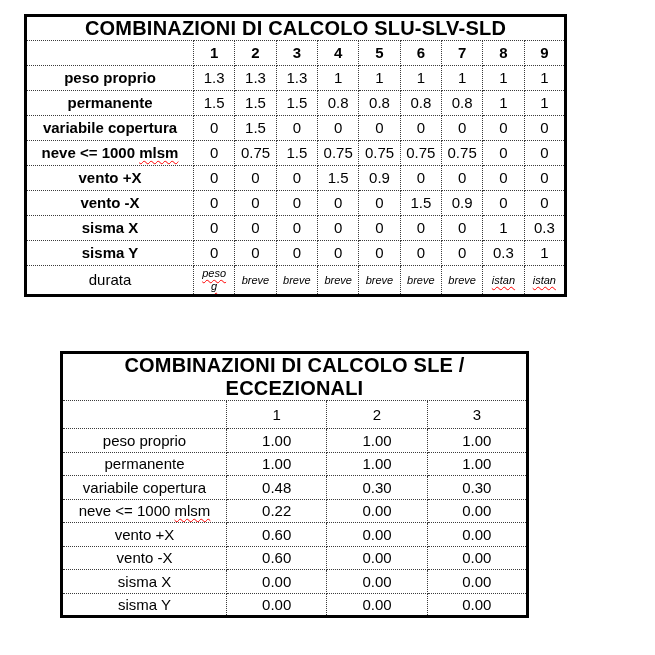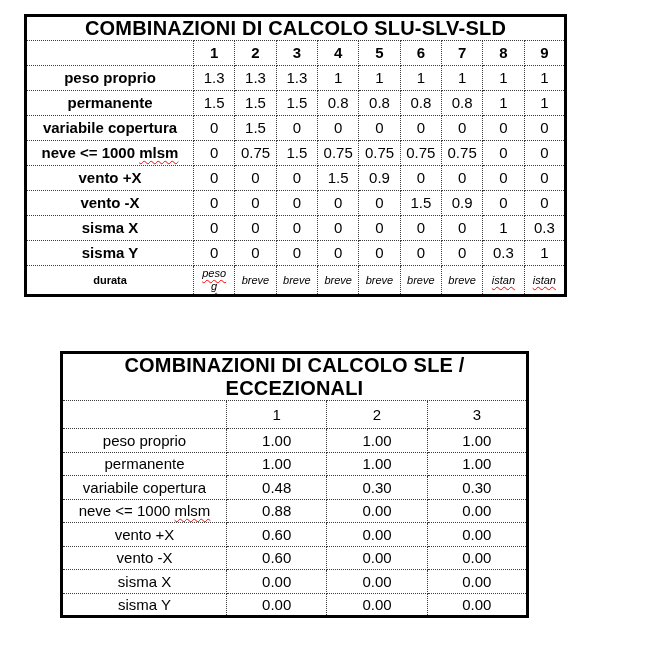--- a/index.html
+++ b/index.html
@@ -33,21 +33,21 @@
 
   
   .t1 { left: 24px; top: 14px; width: 543px; }
   .t1 .r-title  { height: 25px; }
   .t1 .r-head   { height: 25px; }
   .t1 .r-data   { height: 25px; }
   .t1 .r-durata { height: 30px; }
   .t1 .r-tipo   { height: 27px; }
   .t1 .hd  { font-weight: bold; }
   .t1 .lbl { font-weight: bold; }
-  .t1 .lbl-sm { font-weight: bold; font-size: 11px; }
+  .t1 .lbl-sm { font-weight: normal; font-size: 15px; }
   .t1 .sm  { font-size: 11px; }
 
   
   .t2 { left: 60px; top: 351px; width: 469px; }
   .t2 .r-title { height: 25px; }
   .t2 .r-num   { height: 28px; }
   .t2 .r-names { height: 48px; }
   .t2 .r-data  { height: 23.5px; }
 
   .it { font-style: italic; }
@@ -223,21 +223,21 @@
     <td>1.00</td>
   </tr>
   <tr class="r-data">
     <td>variabile copertura</td>
     <td>0.48</td>
     <td>0.30</td>
     <td>0.30</td>
   </tr>
   <tr class="r-data">
     <td><span>neve &lt;= 1000 </span><span class="sp">mlsm</span></td>
-    <td>0.88</td>
+    <td>0.22</td>
     <td>0.00</td>
     <td>0.00</td>
   </tr>
   <tr class="r-data">
     <td>vento +X</td>
     <td>0.60</td>
     <td>0.00</td>
     <td>0.00</td>
   </tr>
   <tr class="r-data">

